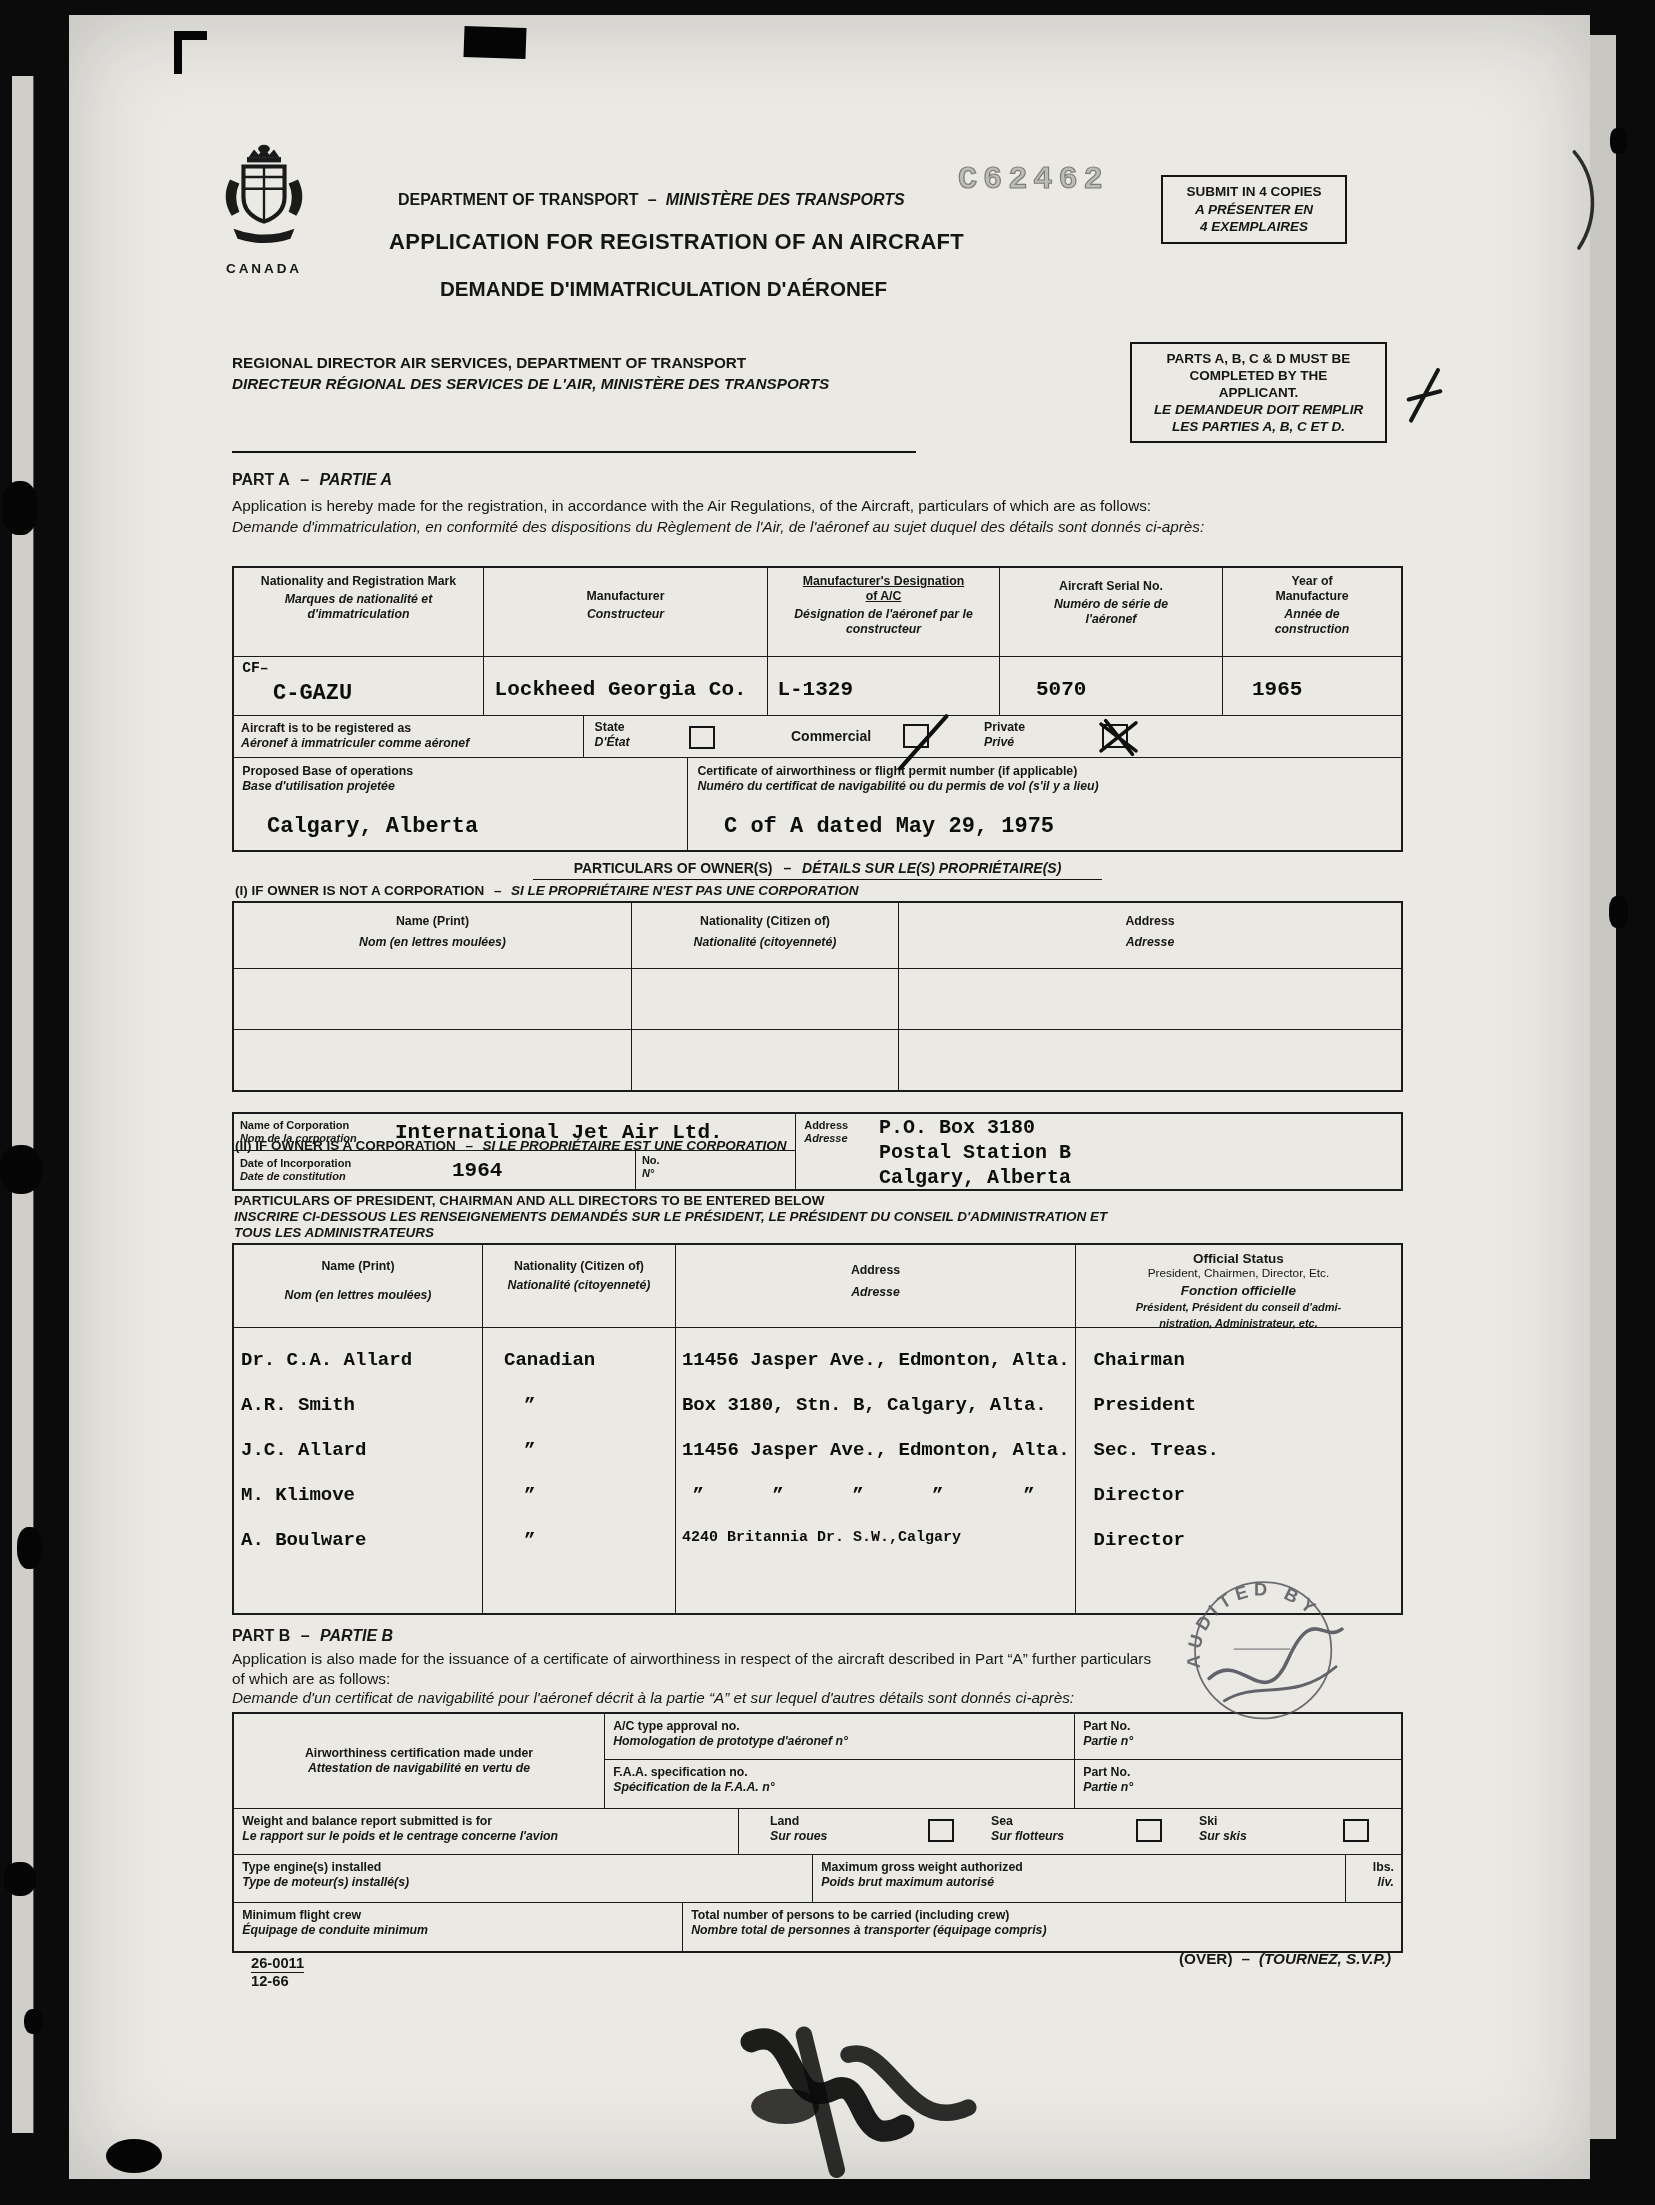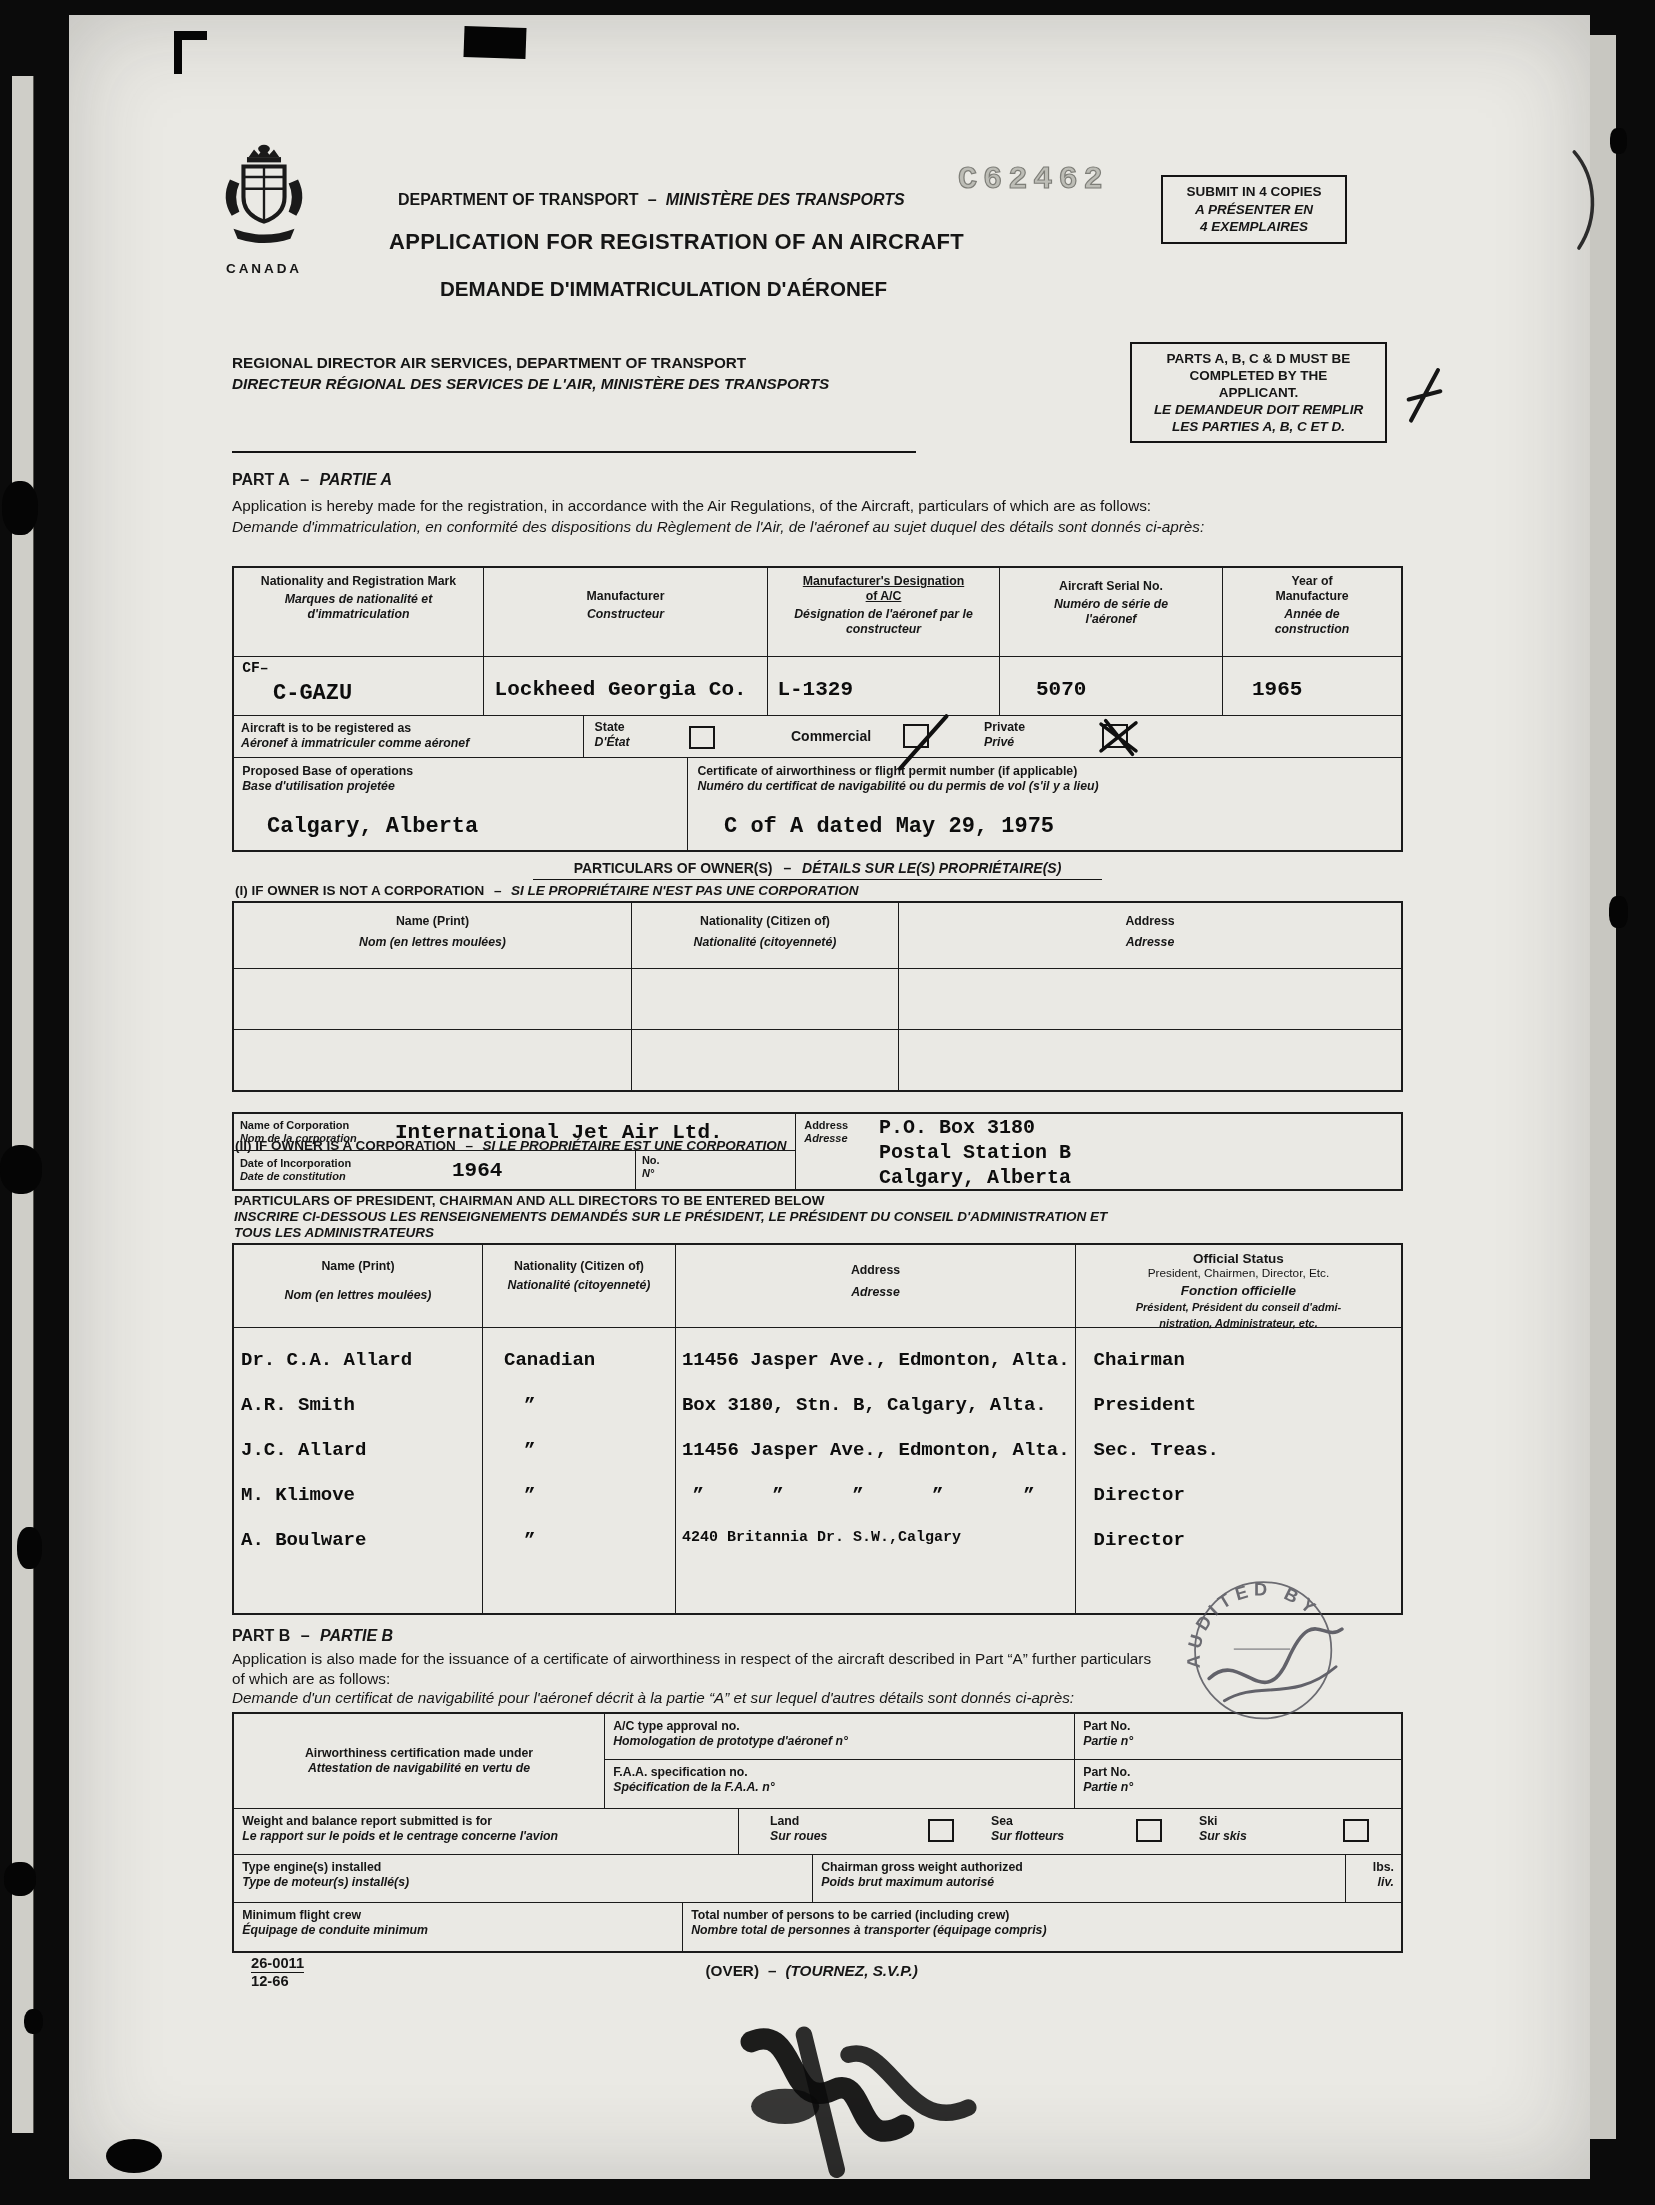--- a/index.html
+++ b/index.html
@@ -384,21 +384,21 @@
           </div>
           <span class="ckbox" style="left:604px; top:9.4px;"></span>
         </div>
       </div>
       <div class="trow" style="height:48px;">
         <div class="tcell first" style="width:578px; padding:4.7px 8.2px;">
           <div class="en sm">Type engine(s) installed</div>
           <div class="fr sm">Type de moteur(s) installé(s)</div>
         </div>
         <div class="tcell" style="width:533px; padding:4.7px 8.2px;">
-          <div class="en sm">Chairman gross weight authorized</div>
+          <div class="en sm">Maximum gross weight authorized</div>
           <div class="fr sm">Poids brut maximum autorisé</div>
         </div>
         <div class="tcell" style="flex:1; padding:4.7px 7px; text-align:right;">
           <div class="en sm">lbs.</div>
           <div class="fr sm">liv.</div>
         </div>
       </div>
       <div class="trow" style="height:49px;">
         <div class="tcell first" style="width:448px; padding:4.7px 8.2px;">
           <div class="en sm">Minimum flight crew</div>
@@ -408,21 +408,21 @@
           <div class="en sm">Total number of persons to be carried (including crew)</div>
           <div class="fr sm">Nombre total de personnes à transporter (équipage compris)</div>
         </div>
       </div>
     </div>
 
     <div class="abs" style="left:182px; top:1940px;">
       <div class="footer-no" style="border-bottom:1.8px solid #141414; padding-bottom:1.2px;">26-0011</div>
       <div class="footer-no">12-66</div>
     </div>
-    <div class="abs" style="left:163px; top:1935px; width:1171px; text-align:center; padding-right:11.8px; font-size:15.3px;margin-top:12px;">
+    <div class="abs" style="left:163px; top:1935px; width:1171px; text-align:right; padding-right:11.8px; font-size:15.3px;">
       <span class="en">(OVER)</span>
       <span class="en" style="margin:0 4.7px;">–</span>
       <span class="fr">(TOURNEZ, S.V.P.)</span>
     </div>
 
     <div class="abs" style="left:1099px; top:1546px;">
       <svg width="188" height="188" viewBox="0 0 320 320" style="opacity:.8">
         <defs>
             <path id="arcT" d="M58 196 A 108 108 0 1 1 266 196"></path>
           </defs>

